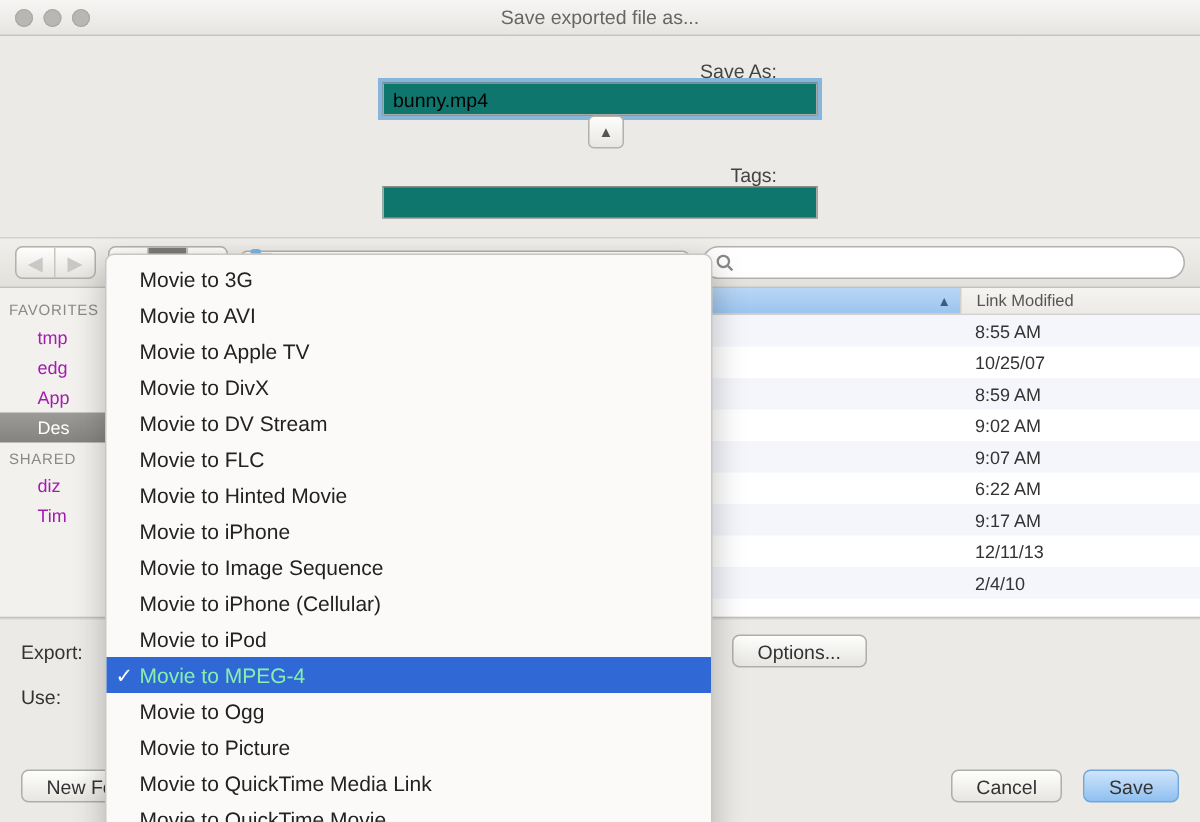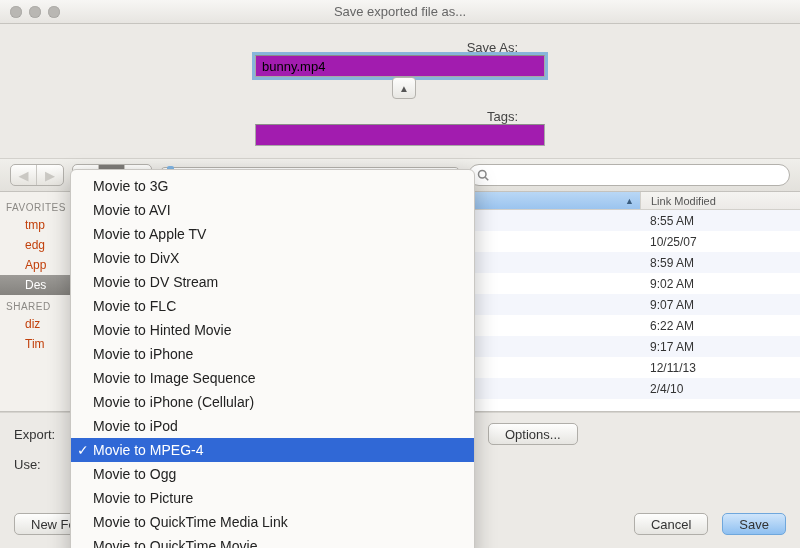--- a/index.html
+++ b/index.html
@@ -34,21 +34,21 @@
   }
 
   
   .formrow { display:flex; align-items:center; margin:10px 0 0 0;flex-direction:column; }
   .formrow .lbl { width:252px; text-align:right; padding-right:8px; color:#444; }
   .textinput {
     width:290px; height:22px;
     border:1px solid #a8a8a5;
     border-top-color:#8c8c89;
     padding:2px 6px;
-    background:#a21caf;
+    background:#0f766e;
     font-size:13px;
   }
   .textinput.focused { box-shadow:0 0 0 3px rgba(94,158,214,.7); }
   .expandbtn {
     margin-left:8px; width:24px; height:22px;
     border:1px solid #b4b2ad; border-radius:4px;
     background:linear-gradient(#fdfdfc,#e8e7e3);
     display:flex; align-items:center; justify-content:center;
     font-size:10px; color:#555;
   }
@@ -105,21 +105,21 @@
 
   
   .split { display:flex; height:220px; border-bottom:1px solid #c4c2bd; }
   .sidebar {
     width:75px; background:#f3f1ed;
     border-right:1px solid #d4d2cd;
     padding-top:4px;
     overflow:hidden;
   }
   .sb-head { font-size:10px; color:#8b8985; padding:6px 6px 2px; letter-spacing:.5px; }
-  .sb-item { display:flex; align-items:center; gap:5px; padding:3px 6px; color:#c2410c; font-size:12px; }
+  .sb-item { display:flex; align-items:center; gap:5px; padding:3px 6px; color:#a21caf; font-size:12px; }
   .sb-item.sel { background:linear-gradient(#9d9b97,#85837f); color:#fff; }
   .sb-item .ico { width:14px; height:12px; }
 
   .listarea { flex:1; background:#fff; position:relative; }
   .listhead {
     height:18px; display:flex;
     background:linear-gradient(#f5f4f1,#eceae7);
     border-bottom:1px solid #d2d0cb;
     font-size:11px; color:#555;
   }
@@ -181,21 +181,21 @@
     padding:4px 0;
     z-index:50;
   }
   .menu-item {
     padding:2px 10px 2px 22px;
     font-size:14px; color:#222;
     position:relative;
     line-height:20px;
   }
   .menu-item.sel {
-    background:#3068d6; color:#ffffff;
+    background:#3068d6; color:#86efac;
   }
   .menu-item.sel::before {
     content:"✓"; position:absolute; left:6px; top:2px; color:#fff;
   }
   .ico-list { display:flex; flex-direction:column; gap:2px; align-items:center; justify-content:center; padding:3px 0;}
   .ico-list span{ width:12px; height:2px; background:currentColor; }
   .tri-l::before{content:"\25C0";}
   .tri-r::before{content:"\25B6";}
 </style>
 </head>

